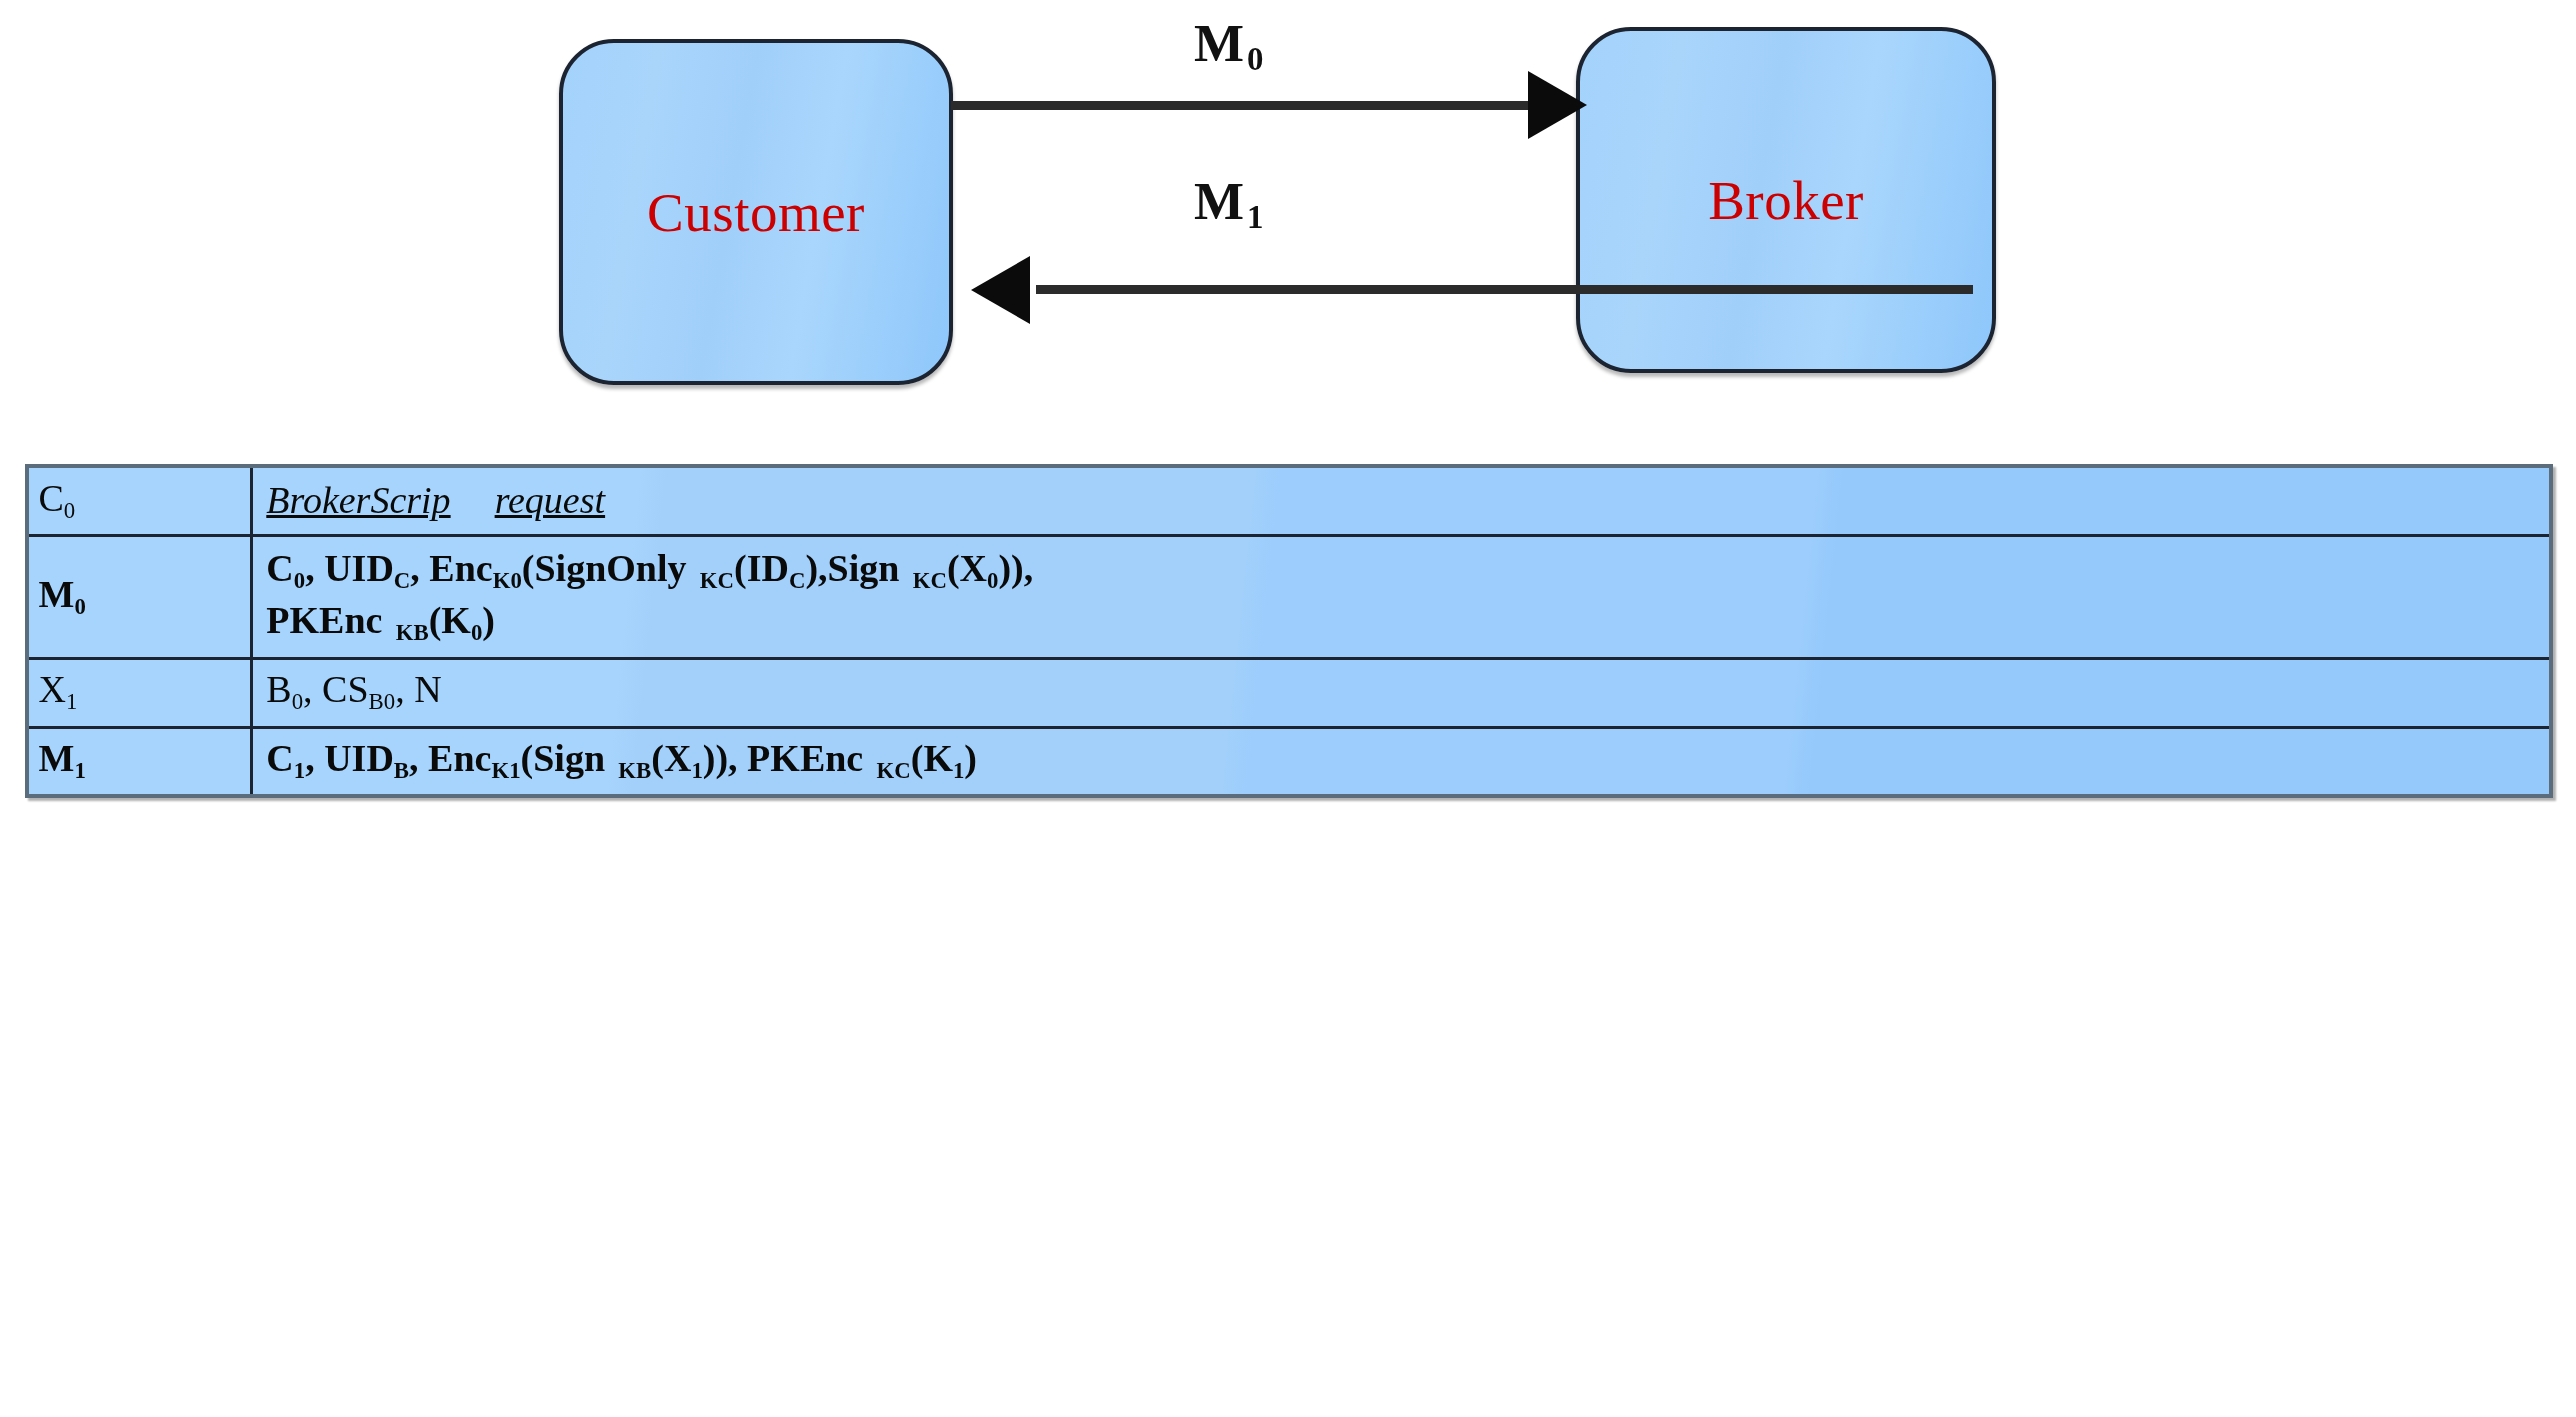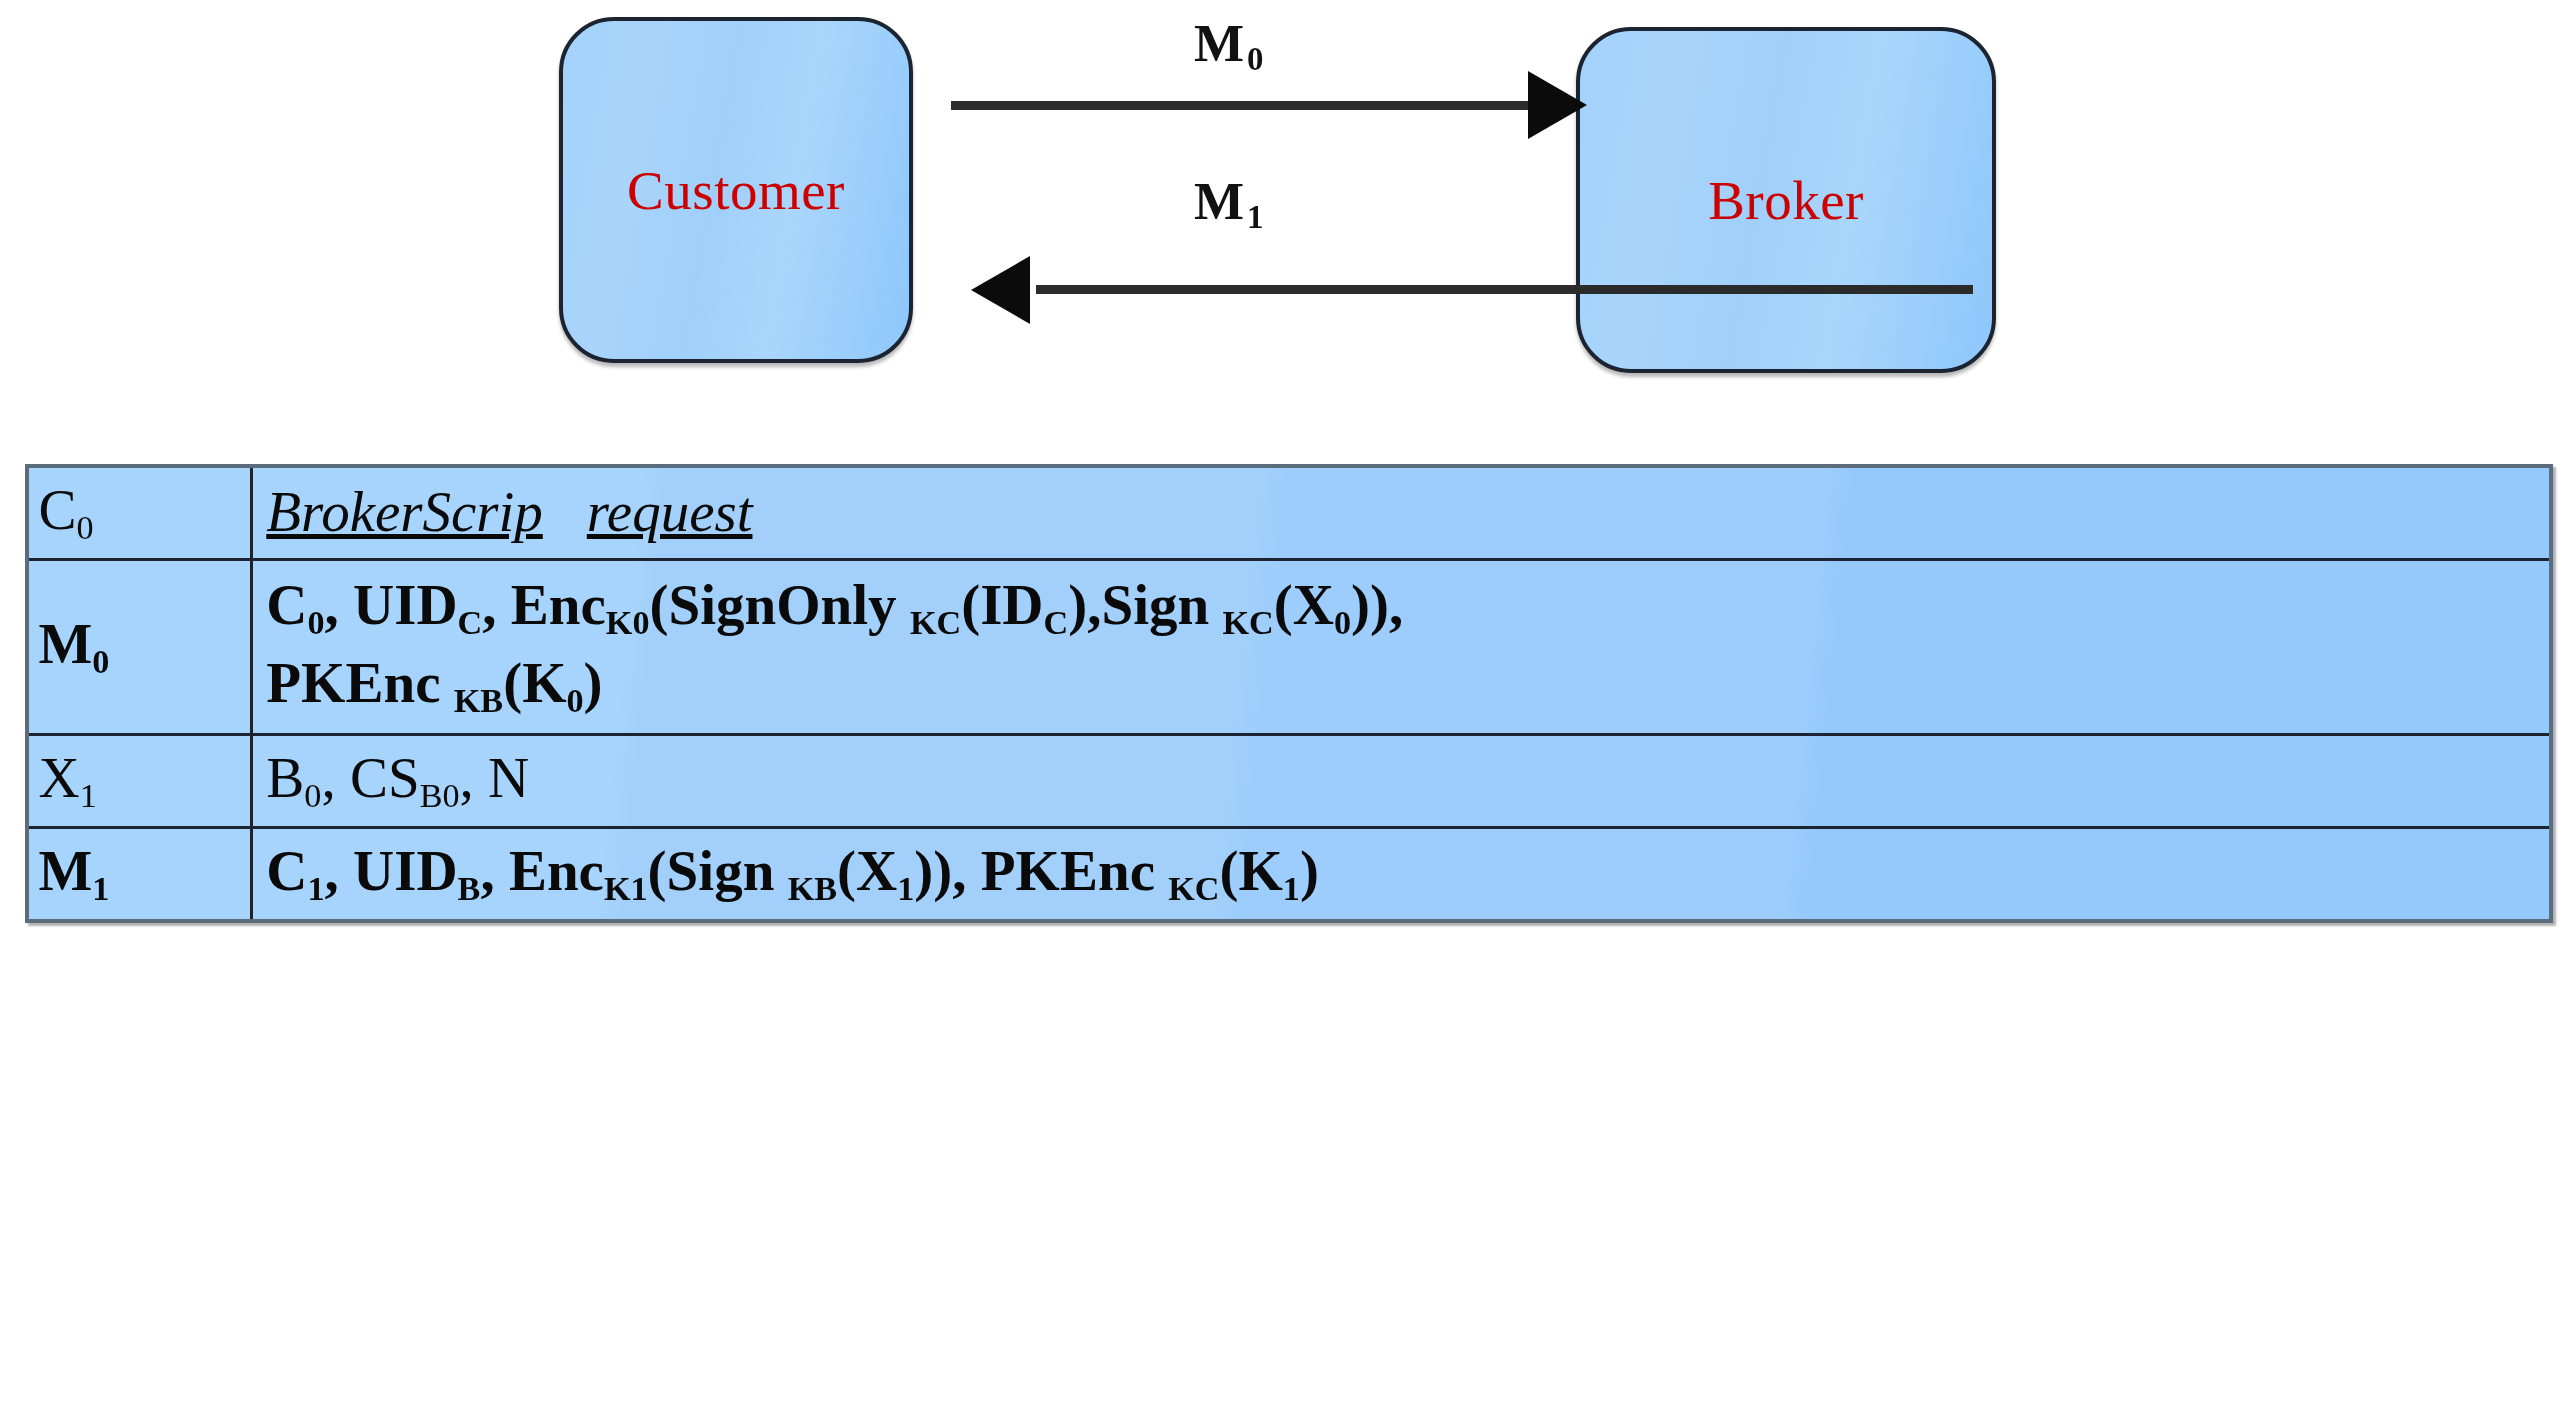--- a/index.html
+++ b/index.html
@@ -40,21 +40,21 @@
     box-sizing: border-box;
   }
   .party-label {
     color: #cc0000;
     font-size: 55px;
     font-family: "Liberation Serif", "DejaVu Serif", serif;
     letter-spacing: 0.5px;
     white-space: nowrap;
   }
 
-  #box-customer { left: 559px;  top: 17px;  width: 354px; height: 346px; }
+  #box-customer { left: 559px;  top: 39px;  width: 394px; height: 346px; }
   #box-broker   { left: 1576px; top: 27px;  width: 420px; height: 346px; }
 
   
   .arrow-shaft {
     position: absolute;
     height: 8.6px;
     background: #2b2b2b;
   }
   #shaft-m0 { left: 951px; top: 101px; width: 583px; }
   #shaft-m1 { left: 1036px; top: 285px; width: 937px; }
@@ -115,21 +115,21 @@
   #proto-table td {
     border: 3.8px solid #1b2430;
     padding: 0;
     vertical-align: middle;
     background: transparent;
   }
   #proto-table tr > td:first-child { width: 221px; }
 
   .cell-inner {
     padding: 7.6px 11.4px 9.5px 13.3px;
-    font-size: 57px;
+    font-size: 38px;
     line-height: 1.18;
     color: #0a0a0a;
     white-space: nowrap;
     font-family: "Liberation Serif", "DejaVu Serif", serif;
   }
   .cell-inner.bold { font-weight: bold; }
   .cell-inner.ital { font-style: italic; text-decoration: underline; }
   .cell-inner sub {
     font-size: 0.60em;
     vertical-align: -0.30em;

